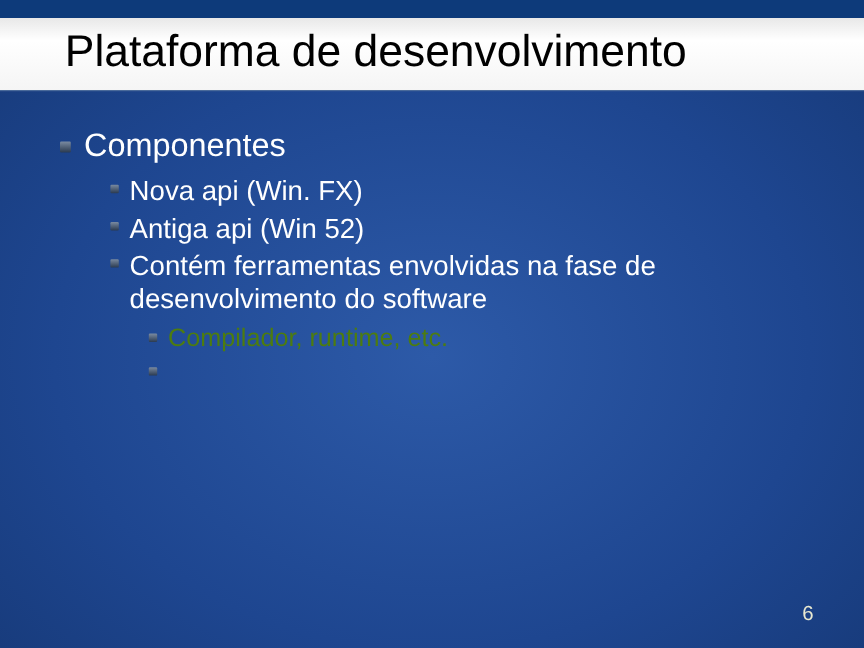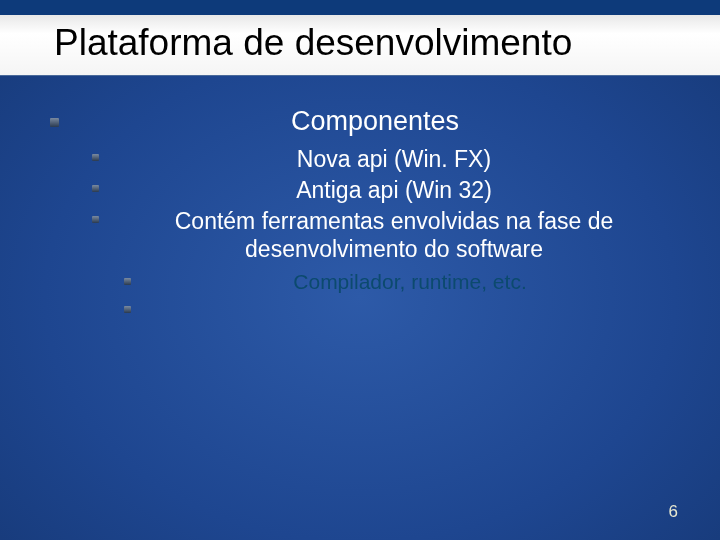--- a/index.html
+++ b/index.html
@@ -22,21 +22,20 @@
     letter-spacing: 0;
     padding-top: 10px;
     margin-left: 36px;
   }
   .content {
     padding: 30px 40px 0 50px;
   }
   .bullet {
     position: relative;
     margin-bottom: 6px;
-    text-align: center;
   }
   .bullet .marker {
     position: absolute;
     left: -20px;
     top: 0.45em;
     width: 9px;
     height: 9px;
     background: linear-gradient(to bottom, #7a8aa0, #2a3a50);
     border-radius: 1px;
   }
@@ -60,21 +59,21 @@
   }
   .lvl2 {
     font-size: 23px;
     color: #fff;
     margin-left: 58px;
     line-height: 1.22;
     margin-bottom: 3px;
   }
   .lvl3 {
     font-size: 21px;
-    color: #0c4a6e;
+    color: #4d7c0f;
     margin-left: 90px;
     line-height: 1.25;
     margin-bottom: 2px;
   }
   .lvl3-group { margin-top: 6px; }
   .page-num {
     position: absolute;
     bottom: 18px;
     right: 42px;
     font-size: 17px;
@@ -95,21 +94,21 @@
     <span>Componentes</span>
   </div>
 
   <div class="bullet small lvl2">
     <span class="marker"></span>
     <span>Nova api (Win. FX)</span>
   </div>
 
   <div class="bullet small lvl2">
     <span class="marker"></span>
-    <span>Antiga api (Win 32)</span>
+    <span>Antiga api (Win 52)</span>
   </div>
 
   <div class="bullet small lvl2">
     <span class="marker"></span>
     <span>Contém ferramentas envolvidas na fase de desenvolvimento do software</span>
   </div>
 
   <div class="lvl3-group">
     <div class="bullet tiny lvl3">
       <span class="marker"></span>

